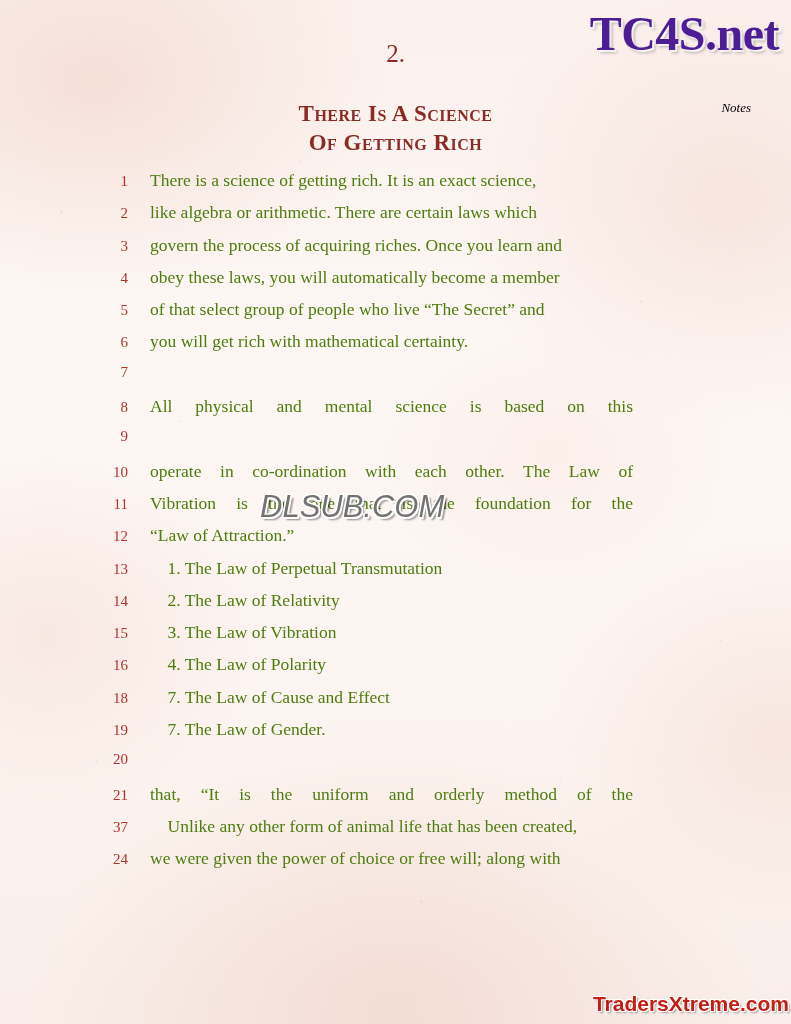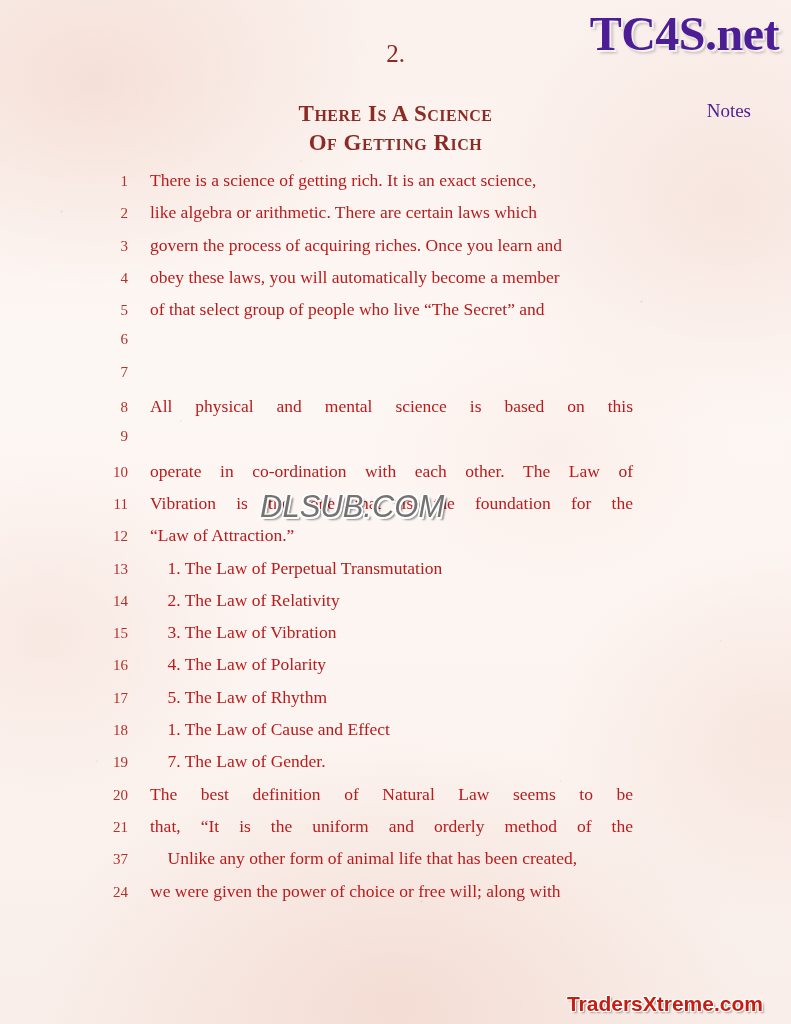--- a/index.html
+++ b/index.html
@@ -77,23 +77,24 @@
     letter-spacing: 0.5px;
     font-variant: small-caps;
     margin-top: 10px;
   }
   .chapter-title .l2 { display: block; }
 
   .notes-label {
     position: absolute;
     top: 100px;
     right: 40px;
-    font-size: 19px;
-    color: #4c1d95;
-    font-family: "Liberation Serif", serif;
+    font-size: 13px;
+    color: #000000;
+    font-family: "Liberation Serif", serif;
+    font-style: italic;
   }
 
   
   .body-block {
     position: absolute;
     top: 170px;
     left: 108px;
     width: 525px;
   }
   .line-row {
@@ -106,21 +107,21 @@
     flex: 0 0 42px;
     text-align: right;
     padding-right: 22px;
     box-sizing: border-box;
     color: #b0332b;
     font-size: 15px;
     font-family: "Liberation Serif", serif;
   }
   .line-text {
     flex: 1 1 auto;
-    color: #b91c1c;
+    color: #4d7c0f;
     font-size: 17.5px;
     font-family: "Liberation Serif", serif;
     white-space: pre;
     position: relative;
   }
   .line-text.just {
     white-space: normal;
     text-align: justify;
     text-align-last: justify;
   }
@@ -145,21 +146,21 @@
       1.5px 1.5px 0 #ffffff,
       0 0 2px #ffffff,
       3px 3px 2px rgba(0,0,0,0.45);
     white-space: nowrap;
   }
 
   
   .watermark-bottom {
     position: absolute;
     bottom: 8px;
-    right: 28px;
+    right: 2px;
     font-family: "Liberation Sans", sans-serif;
     font-weight: bold;
     font-size: 21px;
     color: #c41d12;
     text-shadow:
       -1px -1px 0 #ffffff,
       1px -1px 0 #ffffff,
       -1px 1px 0 #ffffff,
       1px 1px 0 #ffffff,
       2px 2px 2px rgba(0,0,0,0.35);
@@ -208,20 +209,21 @@
       <div class="line-row">
         <div class="line-no">4</div>
         <div class="line-text">obey these laws, you will automatically become a member</div>
       </div>
       <div class="line-row">
         <div class="line-no">5</div>
         <div class="line-text">of that select group of people who live “The Secret” and</div>
       </div>
       <div class="line-row">
         <div class="line-no">6</div>
+        <div class="line-text">you will get rich with mathematical certainty.</div>
       </div>
       <div class="line-row">
         <div class="line-no">7</div>
       </div>
       <div class="line-row">
         <div class="line-no">8</div>
         <div class="line-text just">All physical and mental science is based on this</div>
       </div>
       <div class="line-row">
         <div class="line-no">9</div>
@@ -248,34 +250,29 @@
       </div>
       <div class="line-row">
         <div class="line-no">15</div>
         <div class="line-text">    3. The Law of Vibration</div>
       </div>
       <div class="line-row">
         <div class="line-no">16</div>
         <div class="line-text">    4. The Law of Polarity</div>
       </div>
       <div class="line-row">
-        <div class="line-no">17</div>
-        <div class="line-text">    5. The Law of Rhythm</div>
-      </div>
-      <div class="line-row">
         <div class="line-no">18</div>
-        <div class="line-text">    1. The Law of Cause and Effect</div>
+        <div class="line-text">    7. The Law of Cause and Effect</div>
       </div>
       <div class="line-row">
         <div class="line-no">19</div>
         <div class="line-text">    7. The Law of Gender.</div>
       </div>
       <div class="line-row">
         <div class="line-no">20</div>
-        <div class="line-text just">The best definition of Natural Law seems to be</div>
       </div>
       <div class="line-row">
         <div class="line-no">21</div>
         <div class="line-text just">that, “It is the uniform and orderly method of the</div>
       </div>
       <div class="line-row">
         <div class="line-no">37</div>
         <div class="line-text">    Unlike any other form of animal life that has been created,</div>
       </div>
       <div class="line-row">

